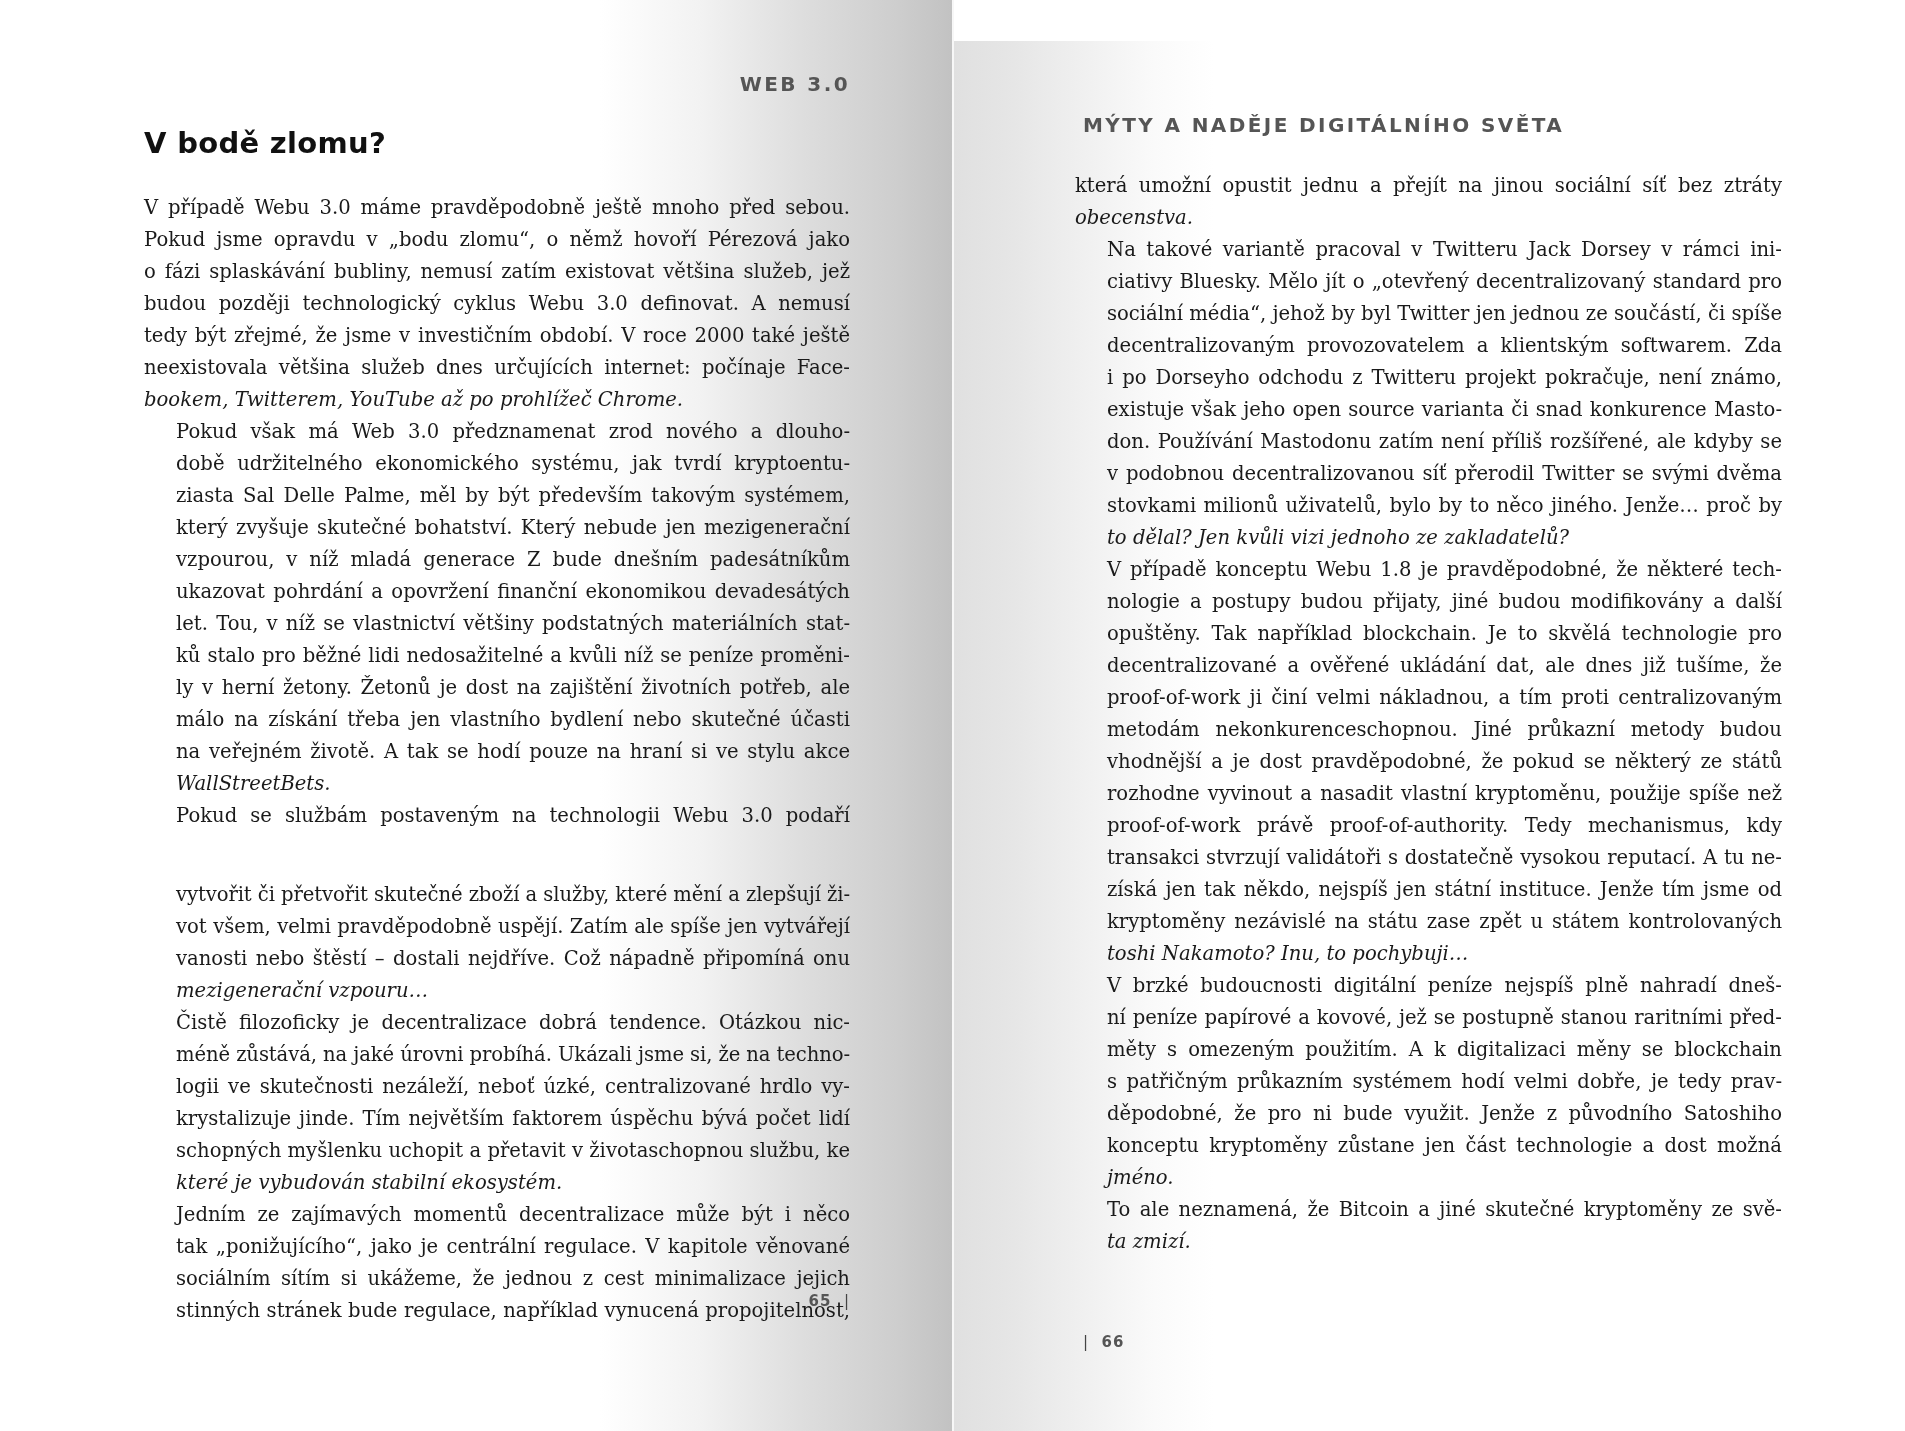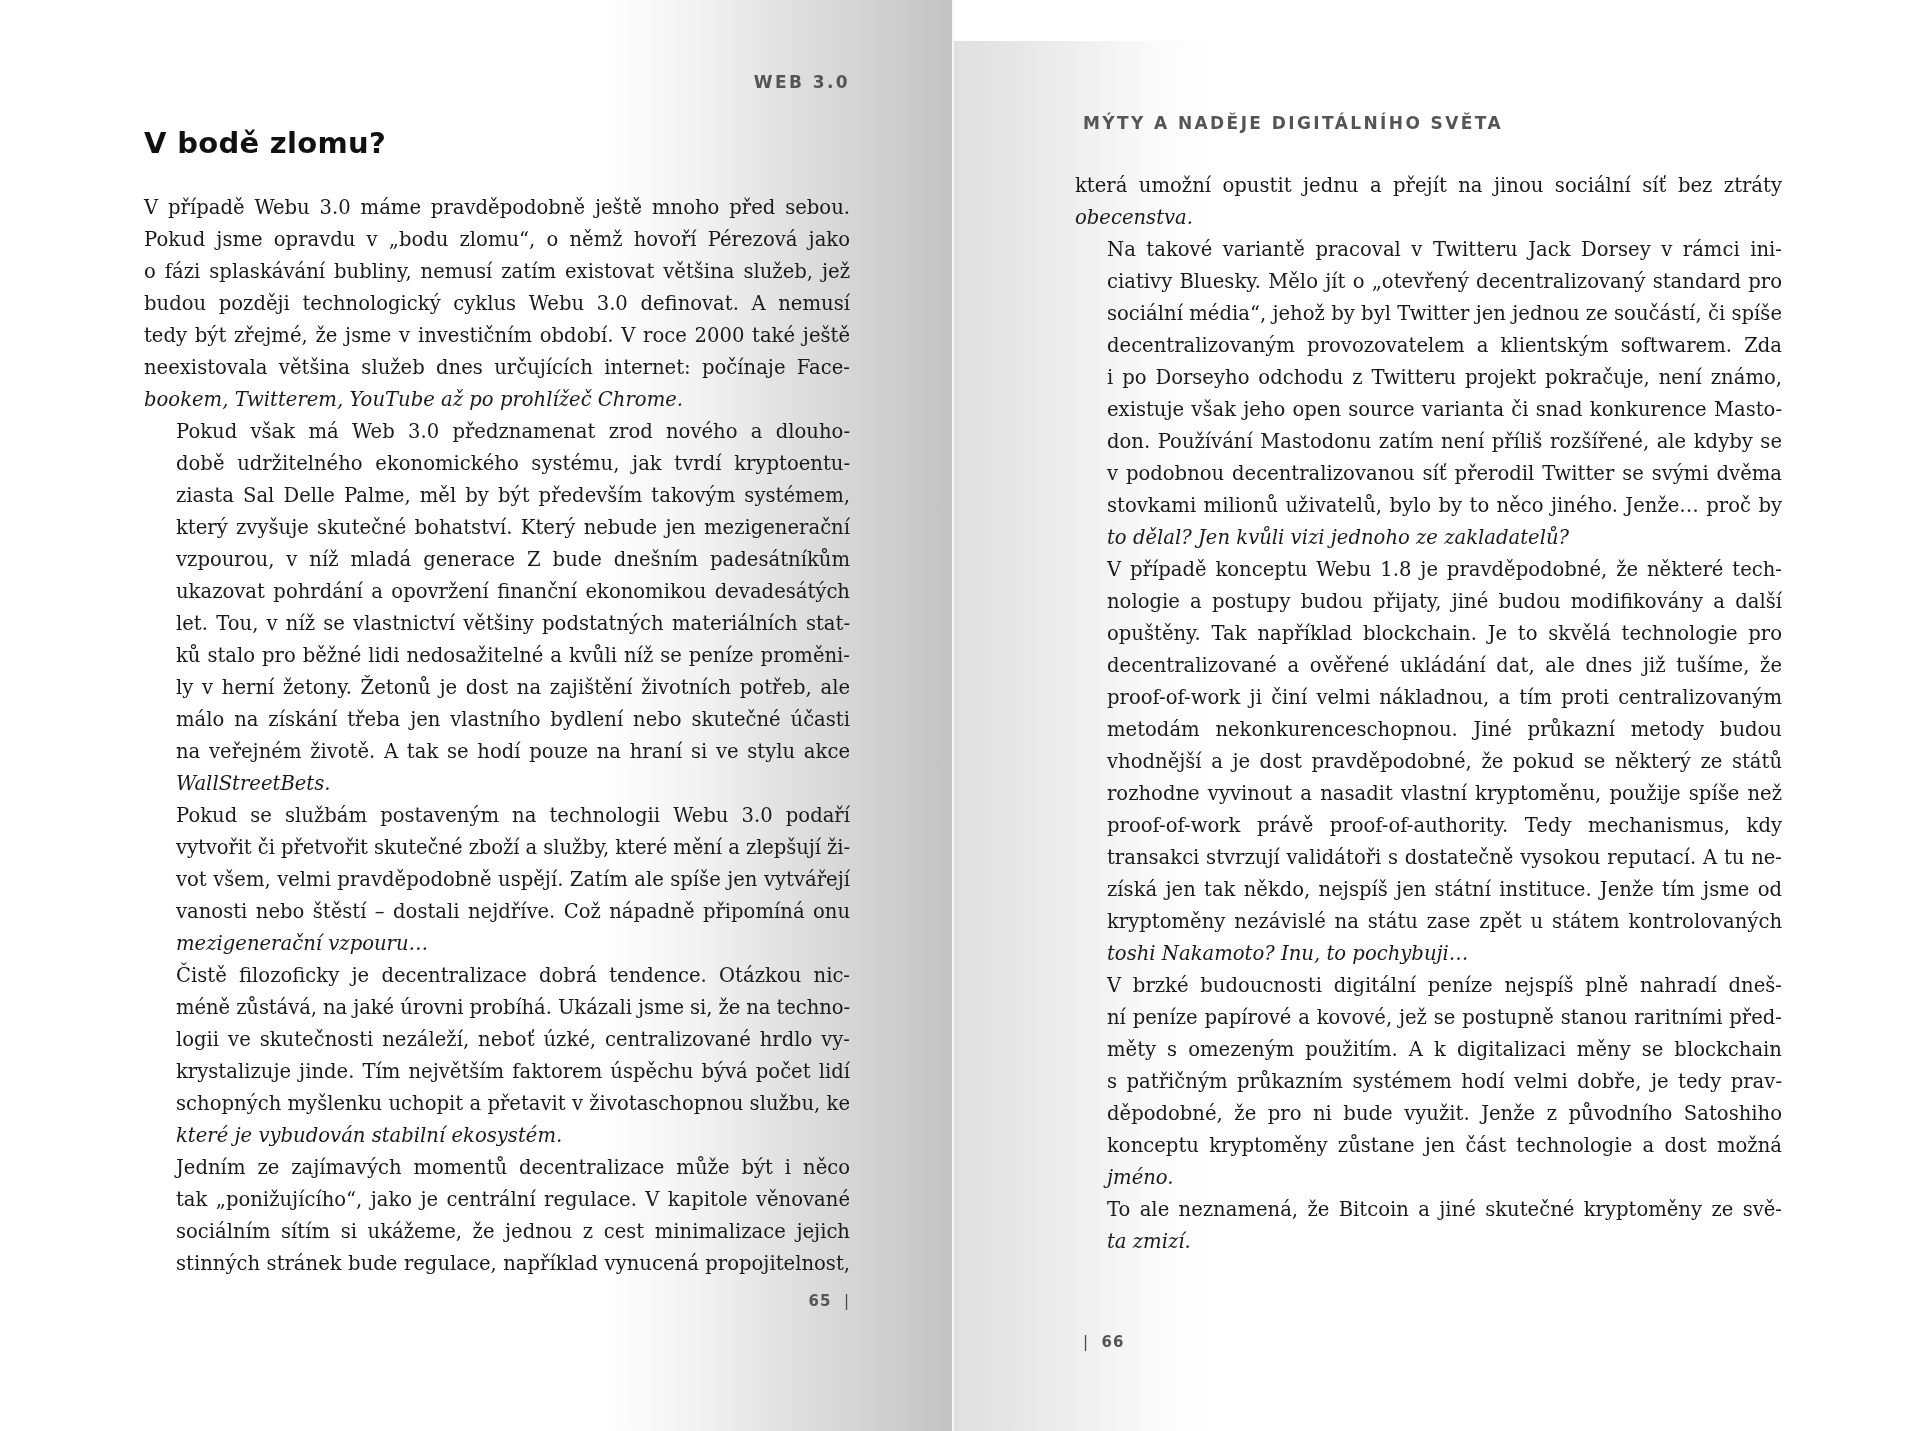--- a/index.html
+++ b/index.html
@@ -5,21 +5,21 @@
   html, body { margin:0; padding:0; }
   body { width:1905px; height:1431px; position:relative; overflow:hidden; background:#ffffff; }
   .page { position:absolute; top:0; height:1431px; }
   .page-left { left:0; width:952px;
     background: linear-gradient(to right, #ffffff 0px, #ffffff 600px, #f2f2f2 700px, #dedede 800px, #cdcdcd 900px, #c2c2c2 952px); }
   .spine { position:absolute; left:952px; top:0; width:2px; height:1431px; background:#f7f7f7; }
   .page-right { left:954px; width:882px;
     background: linear-gradient(to right, #e0e0e0 0px, #e6e6e6 60px, #f0f0f0 130px, #fafafa 200px, #ffffff 260px, #ffffff 951px); margin-top: 41px; }
 
   .running-head { position:absolute; top:72px; font-family:"DejaVu Sans", sans-serif; font-weight:bold;
-    font-size:17px; letter-spacing:2.4px; color:#555555; }
+    font-size:20px; letter-spacing:2.4px; color:#555555; }
   .page-left .running-head { right:102px; }
   .page-right .running-head { left:129px; }
 
   .heading { position:absolute; left:144px; top:126px; margin:0; font-family:"DejaVu Sans", sans-serif;
     font-weight:bold; font-size:29px; color:#111111; letter-spacing:0.3px; }
 
   .body-text { position:absolute; font-family:"DejaVu Serif", serif; font-size:19.6px; line-height:32px;
     color:#1a1a1a; text-align:justify; hyphens:manual; }
   .page-left .body-text { left:144px; width:706px; top:192px; }
   .page-right .body-text { left:121px; width:707px; top:129px; }
@@ -59,21 +59,21 @@
         <span class="line">ukazovat pohrdání a opovržení finanční ekonomikou devadesátých</span>
         <span class="line">let. Tou, v níž se vlastnictví většiny podstatných materiálních stat-</span>
         <span class="line">ků stalo pro běžné lidi nedosažitelné a kvůli níž se peníze proměni-</span>
         <span class="line">ly v herní žetony. Žetonů je dost na zajištění životních potřeb, ale</span>
         <span class="line">málo na získání třeba jen vlastního bydlení nebo skutečné účasti</span>
         <span class="line">na veřejném životě. A tak se hodí pouze na hraní si ve stylu akce</span>
         <span class="line last">WallStreetBets.</span>
       </p>
       <p class="indent">
         <span class="line" style="text-indent: 32px;">Pokud se službám postaveným na technologii Webu 3.0 podaří</span>
-        <span class="line" style="letter-spacing: -0.1px;">vytvořit či přetvořit skutečné zboží a služby, které mění a zlepšují ži-</span>
+        <span class="line" style="letter-spacing: -0.1px; margin-top: 47px;">vytvořit či přetvořit skutečné zboží a služby, které mění a zlepšují ži-</span>
         <span class="line">vot všem, velmi pravděpodobně uspějí. Zatím ale spíše jen vytvářejí</span>
         <span class="line">vanosti nebo štěstí – dostali nejdříve. Což nápadně připomíná onu</span>
         <span class="line last">mezigenerační vzpouru…</span>
       </p>
       <p class="indent">
         <span class="line" style="text-indent: 32px;">Čistě filozoficky je decentralizace dobrá tendence. Otázkou nic-</span>
         <span class="line" style="letter-spacing: -0.1px;">méně zůstává, na jaké úrovni probíhá. Ukázali jsme si, že na techno-</span>
         <span class="line">logii ve skutečnosti nezáleží, neboť úzké, centralizované hrdlo vy-</span>
         <span class="line">krystalizuje jinde. Tím největším faktorem úspěchu bývá počet lidí</span>
         <span class="line">schopných myšlenku uchopit a přetavit v životaschopnou službu, ke</span>

